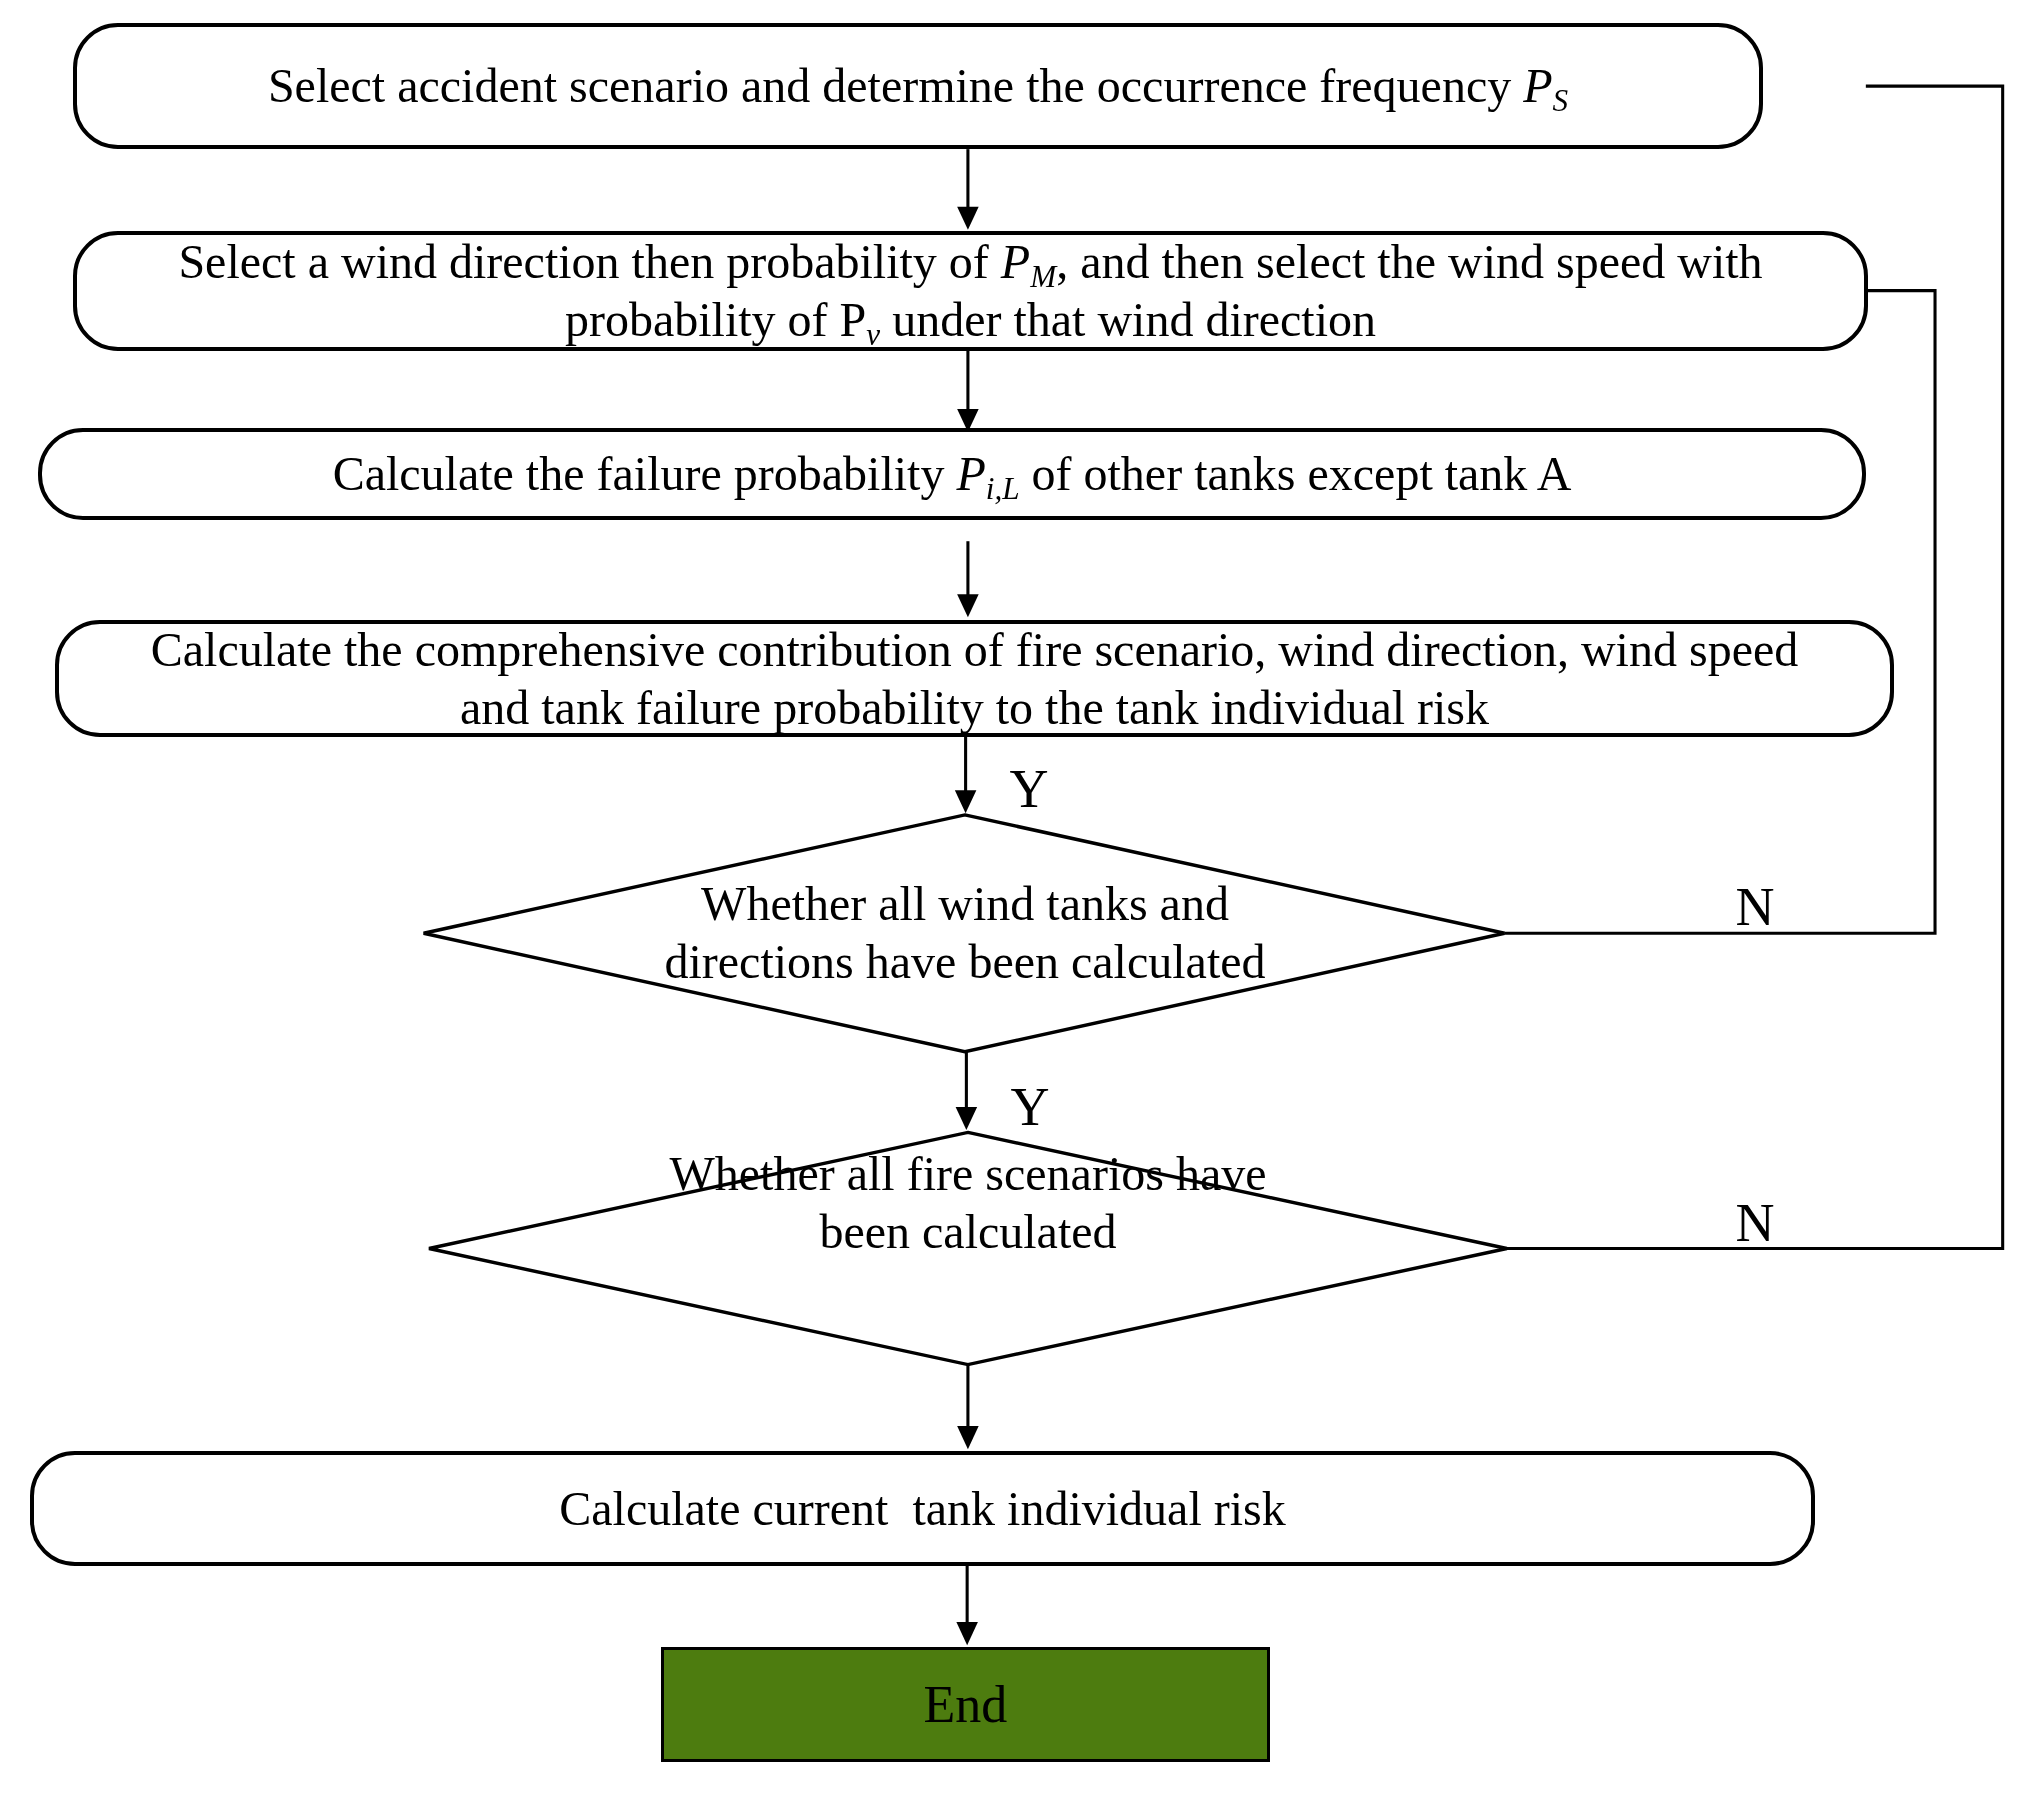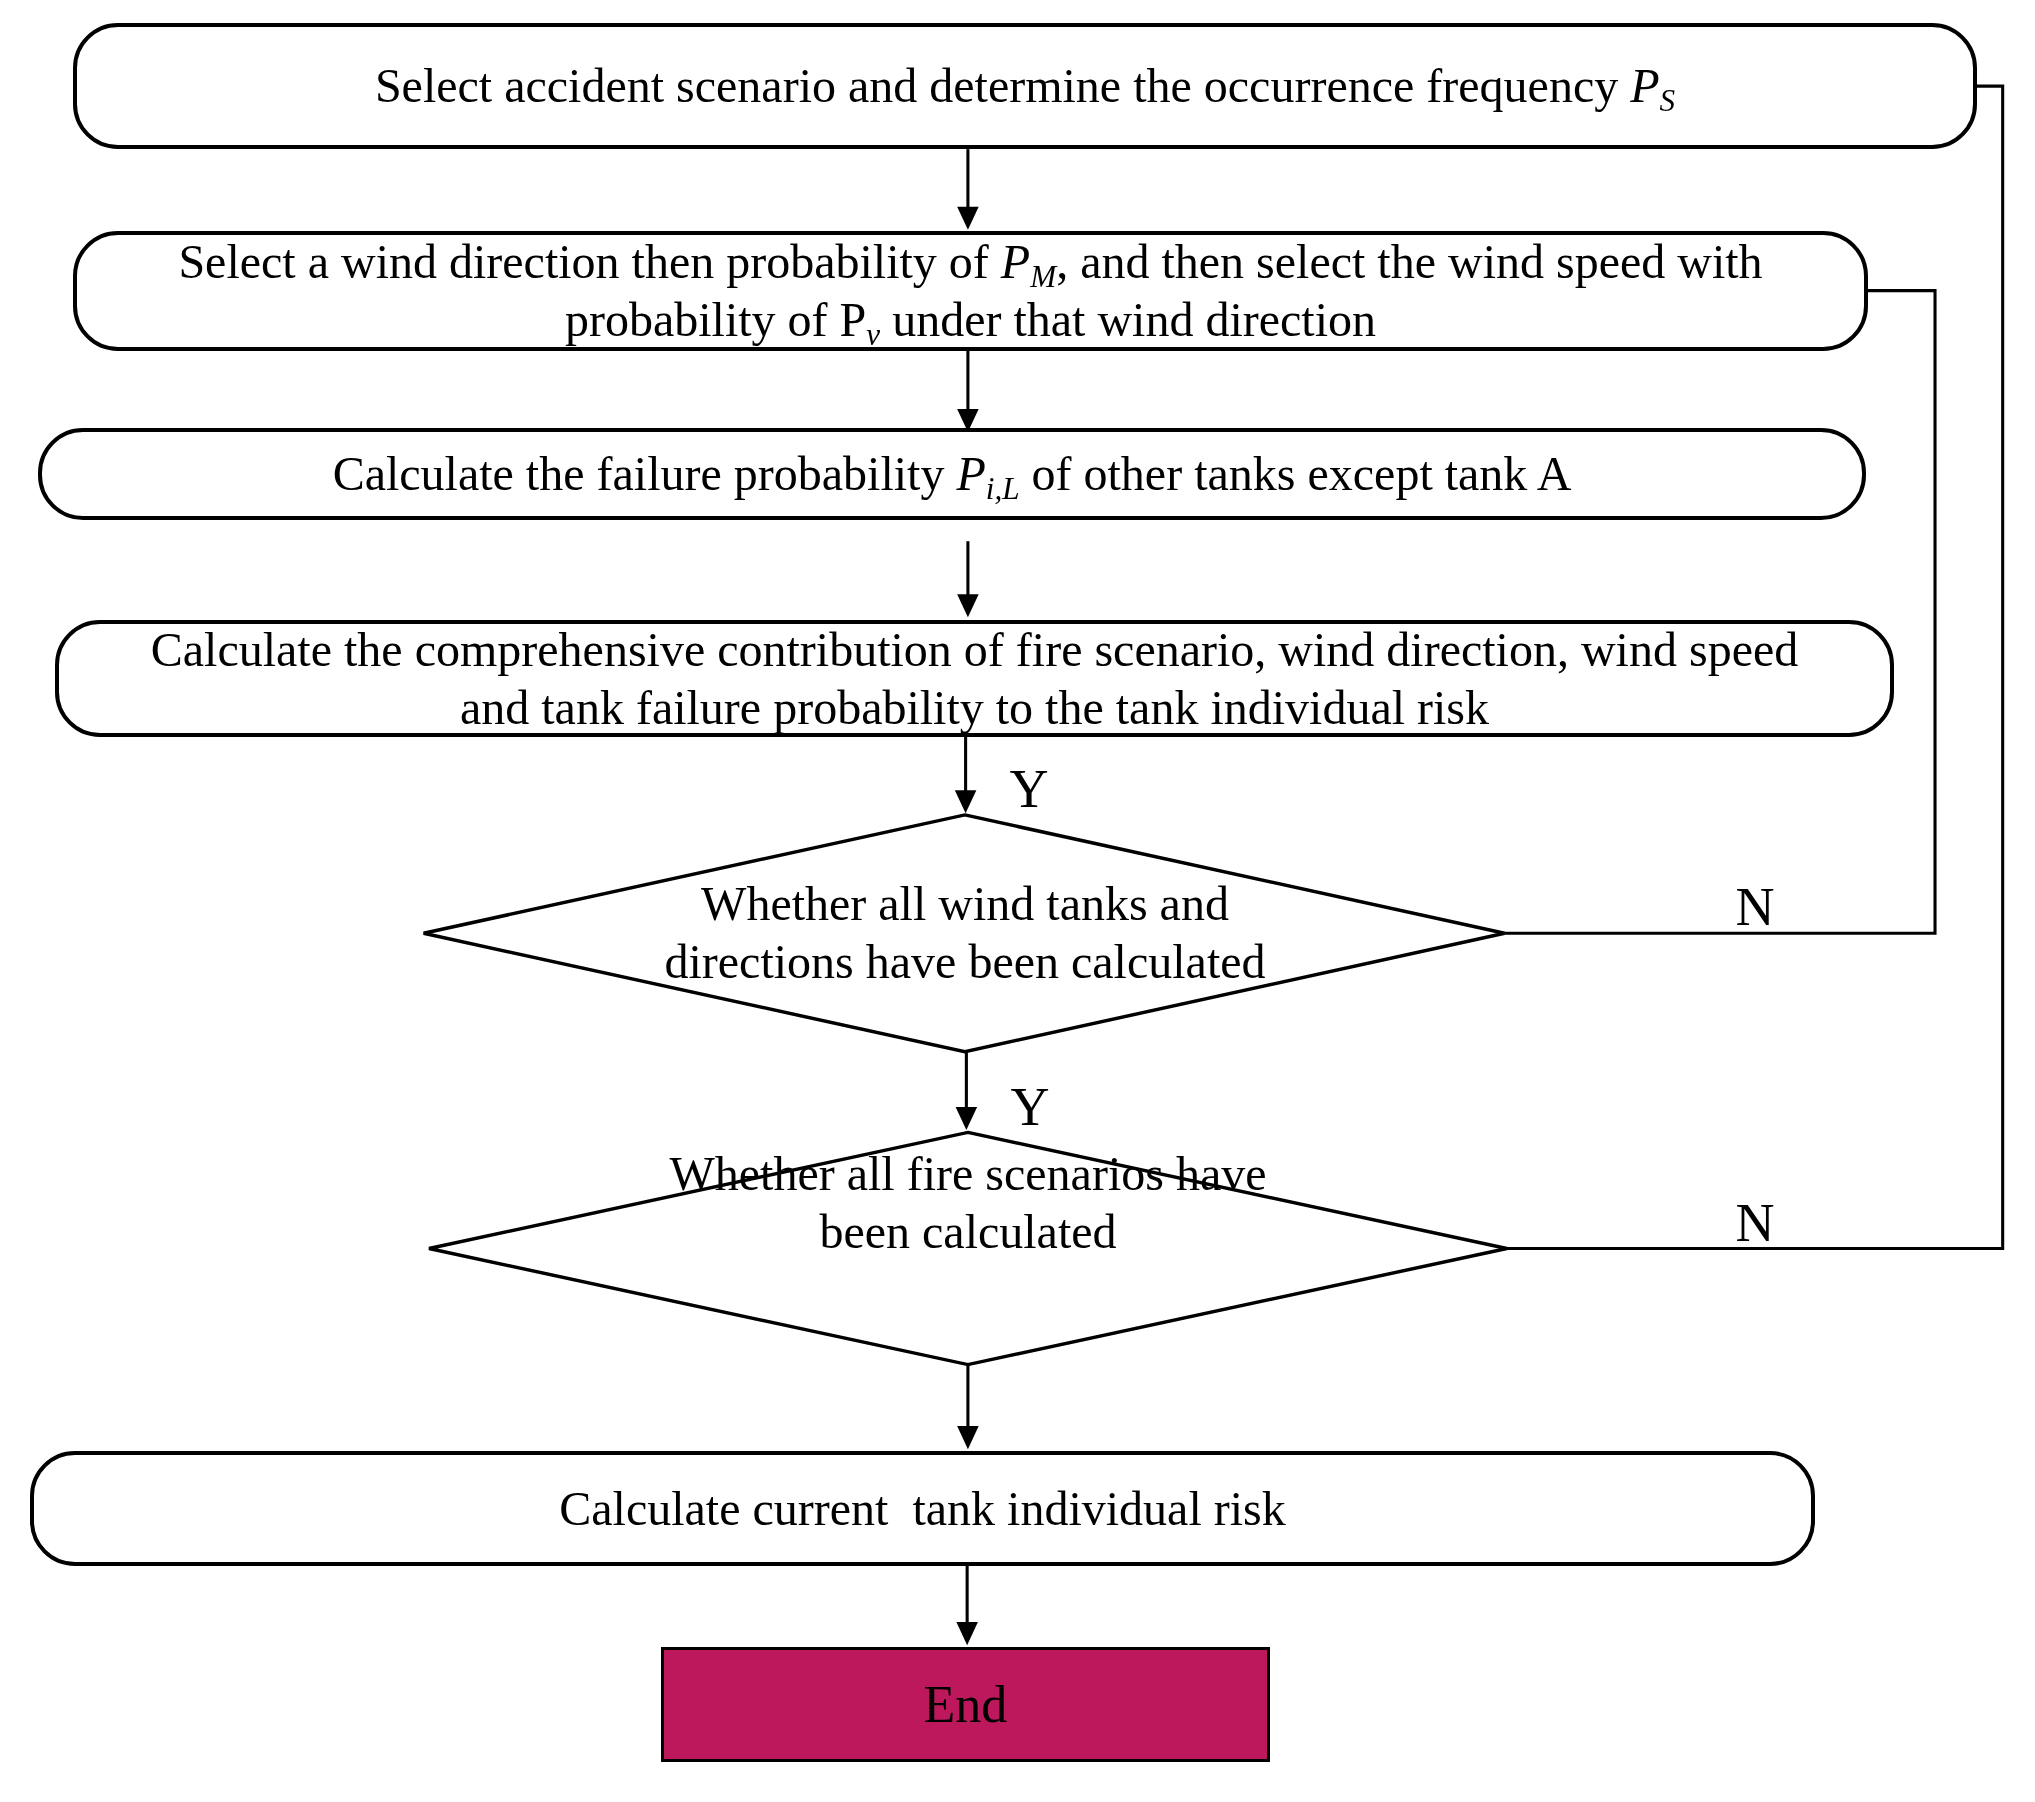--- a/index.html
+++ b/index.html
@@ -8,21 +8,21 @@
     font-family:"Liberation Serif","DejaVu Serif",serif;color:#000;overflow:hidden;
   }
   #connector-layer{position:absolute;left:0;top:0;}
   .rbox{
     position:absolute;box-sizing:border-box;background:#fff;
     border:4.6px solid #000;border-radius:45px;
     display:flex;flex-direction:column;align-items:center;justify-content:center;
     text-align:center;font-size:48px;line-height:58px;
   }
   .endbox{
-    position:absolute;box-sizing:border-box;background:#be185d;
+    position:absolute;box-sizing:border-box;background:#4d7c0f;
     border:3.8px solid #000;border-radius:0;
     display:flex;align-items:center;justify-content:center;
     text-align:center;font-size:52px;
   }
   .dtext{
     position:absolute;transform:translate(-50%,-50%);
     text-align:center;font-size:48px;line-height:58px;white-space:nowrap;
   }
   .lbl{
     position:absolute;transform:translate(-50%,-50%);
@@ -61,21 +61,21 @@
       <polygon points="1259,1885 1245,1855 1273,1855"></polygon>
       <polygon points="1258,2140 1244,2110 1272,2110"></polygon>
     </g>
 
     <g fill="#ffffff" stroke="#000000" stroke-width="4.5" stroke-linejoin="miter">
       <polygon points="1255,1060 1957,1214 1255,1368 551,1214"></polygon>
       <polygon points="1259,1473 1960,1624 1259,1775 558,1624"></polygon>
     </g>
   </svg>
 
-  <div class="rbox" style="left:73px;top:23px;width:1904px;height:126px;">
+  <div class="rbox" style="left:73px;top:23px;width:1690px;height:126px;">
     <div class="line"><span>Select accident scenario and determine the occurrence frequency </span><i>P</i><sub><i>S</i></sub></div>
   </div>
 
   <div class="rbox" style="left:73px;top:231px;width:1795px;height:120px;">
     <div class="line"><span>Select a wind direction then probability of </span><i>P</i><sub><i>M</i></sub><span>, and then select the wind speed with</span></div>
     <div class="line"><span>probability of </span><span>P</span><sub><i>v</i></sub><span> under that wind direction</span></div>
   </div>
 
   <div class="rbox" style="left:38px;top:428px;width:1828px;height:92px;align-items:center;">
     <div class="line"><span>Calculate the failure probability </span><i>P</i><sub><i>i,L</i></sub><span> of other tanks except tank A</span></div>

